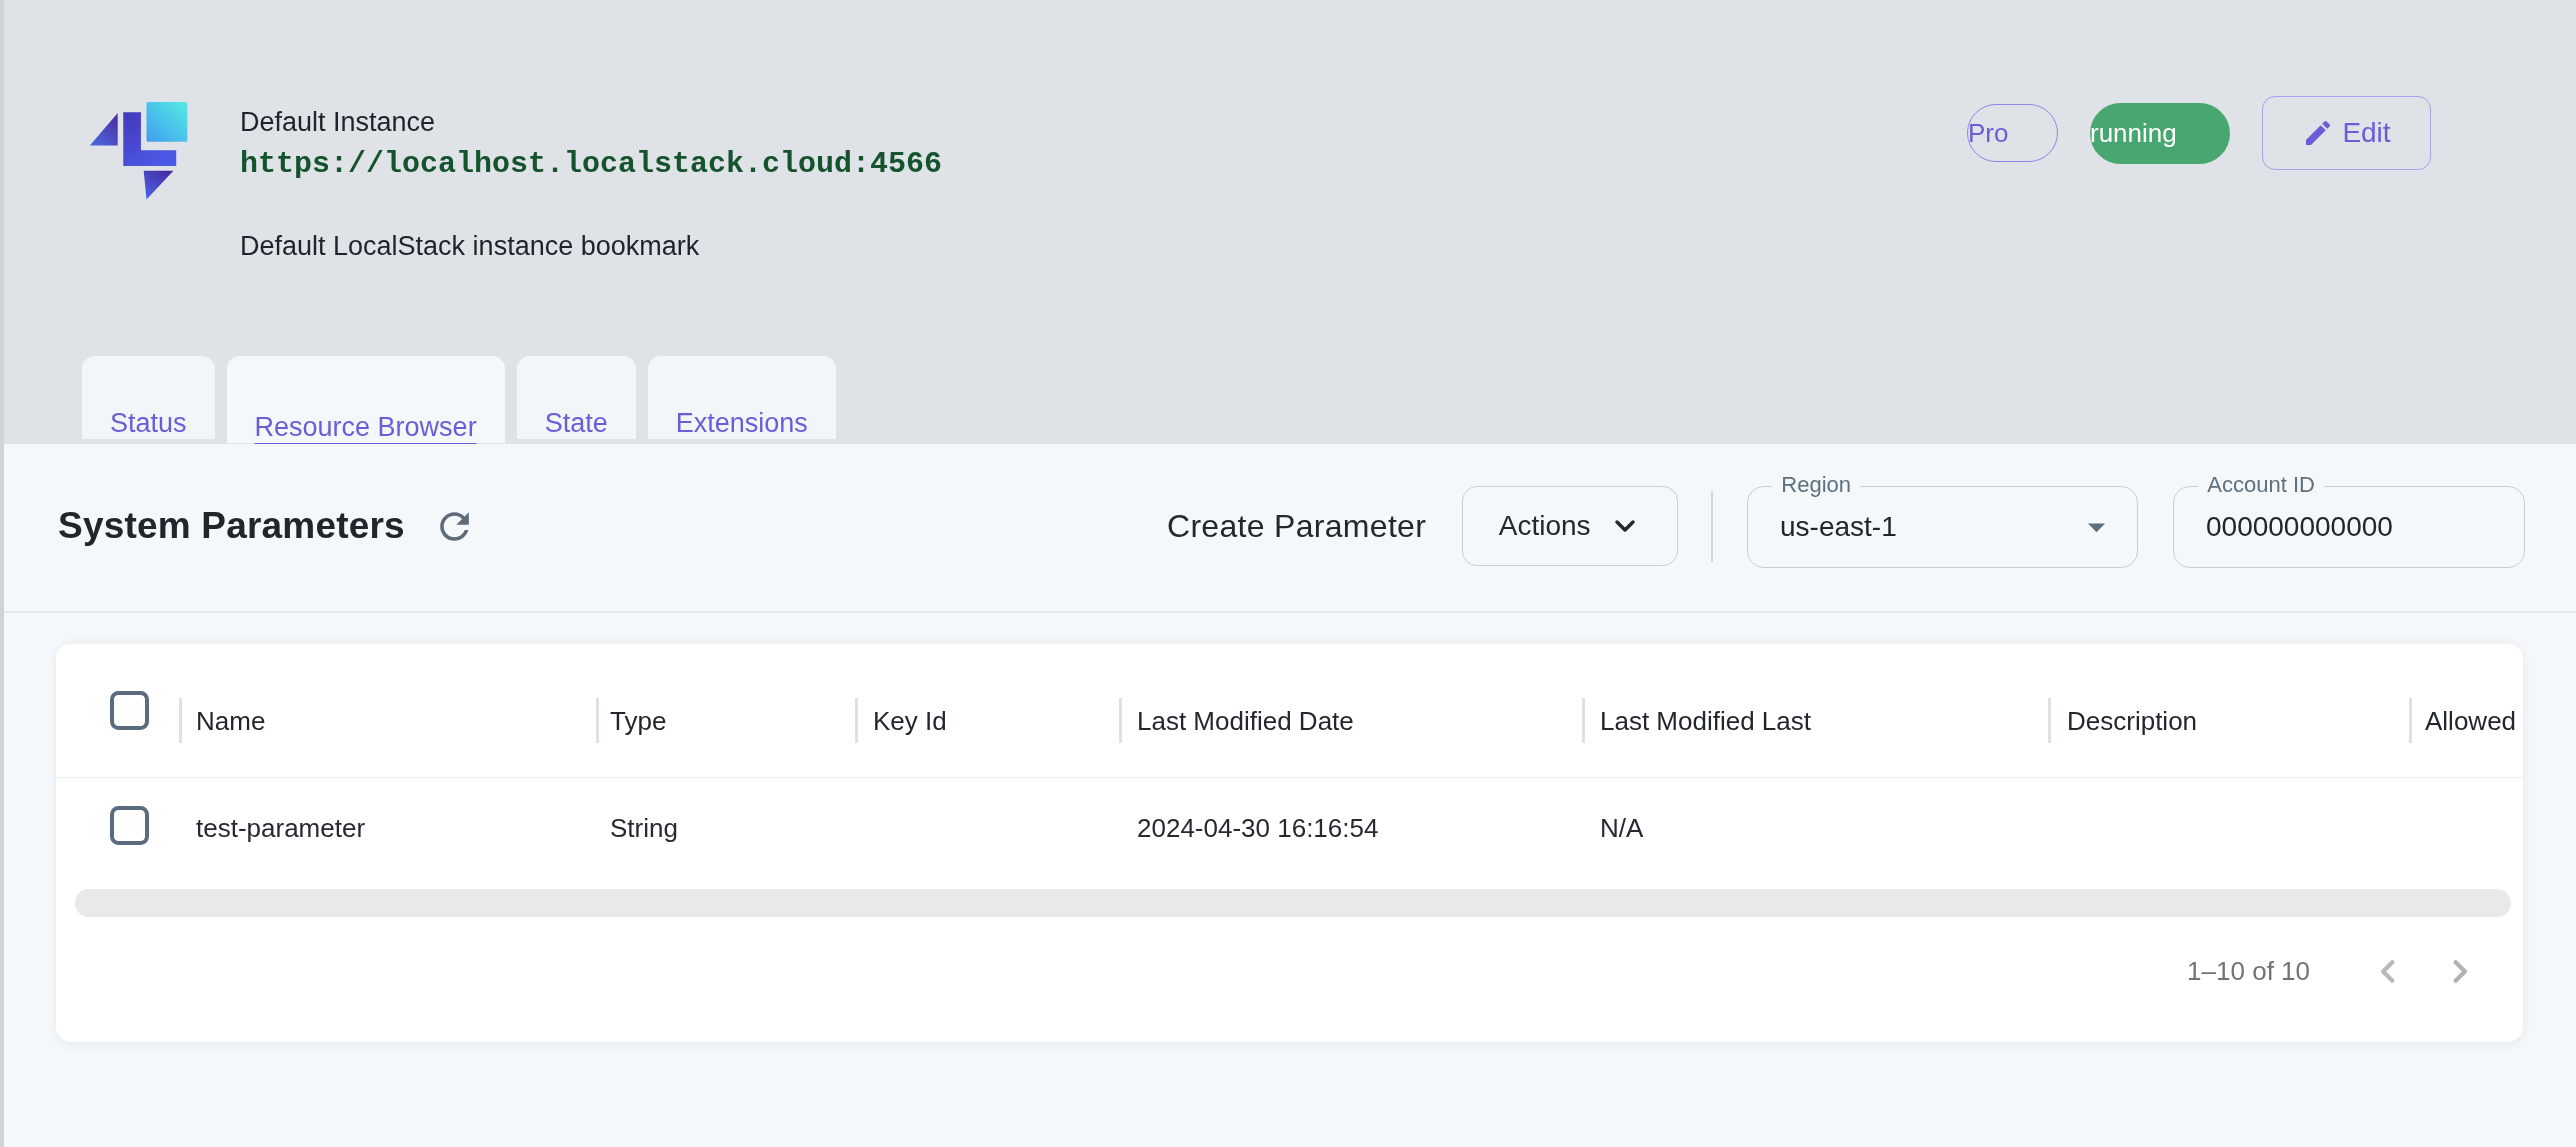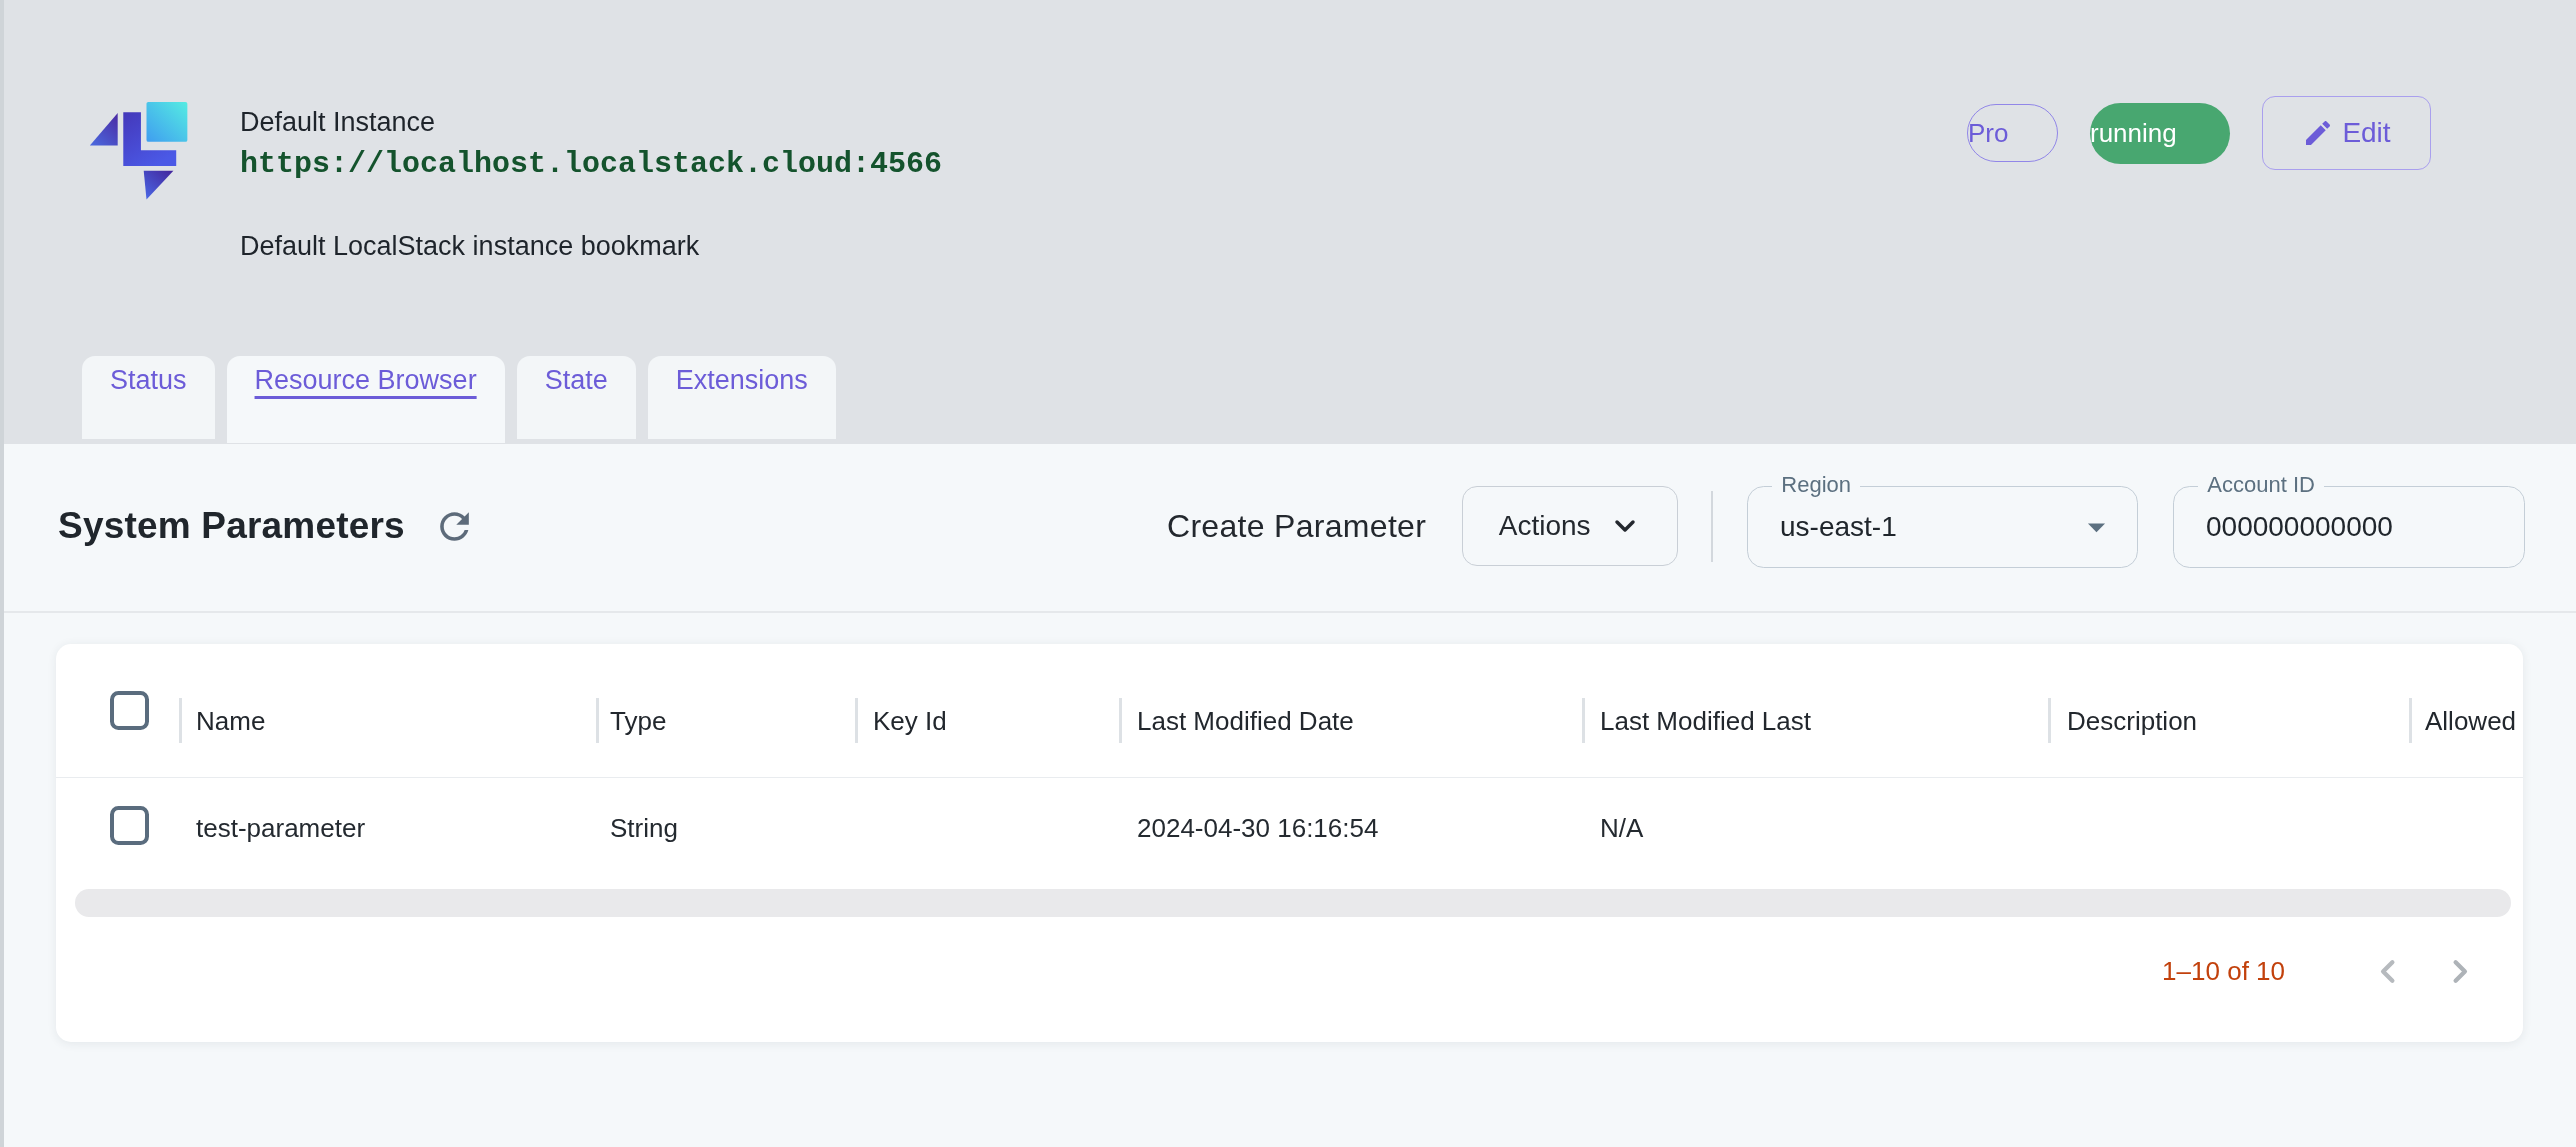--- a/index.html
+++ b/index.html
@@ -22,22 +22,22 @@
 
   .badges { position:absolute; right:145px; top:90px; display:flex; align-items:center; gap:32px; height:86px; }
   .chip { display:flex; align-items:center; justify-content:flex-start; font-size:26px; }
   .chip-pro { width:91px; height:58px; border:1.9px solid #9186e8; border-radius:29px; color:#6c5cd8; }
   .chip-running { width:140px; height:61px; background:#48a770; border-radius:31px; color:#ffffff; }
   .btn-edit { display:flex; align-items:center; justify-content:center; gap:8px; width:169px; height:74px;
               border:1.9px solid #a99fee; border-radius:13px; color:#6c5cd8; font-size:28px; cursor:pointer; background:transparent; }
 
   
   .tabs { position:absolute; left:82px; top:356px; height:87px; display:flex; align-items:flex-start; gap:12px; }
-  .tab { height:83px; background:#f3f6f8; border-radius:13px 13px 0 0; display:flex; align-items:flex-start;
-         padding:9px 28px; font-size:27px; color:#6c5cd8; font-weight:500; cursor:pointer; }
+  .tab { height:83px; background:#f3f6f8; border-radius:13px 13px 0 0; display:flex; align-items:flex-end;
+         padding:0 28px; font-size:27px; color:#6c5cd8; font-weight:500; cursor:pointer; }
   .tab.active { height:87px; background:#f5f8fa; }
   .tab.active .tab-label { text-decoration:underline; text-underline-offset:7.4px; text-decoration-thickness:2.8px; }
 
   
   .panel { position:absolute; left:0; top:444px; width:100%; height:704px; background:#f5f8fa; }
 
   .toolbar-title { position:absolute; left:58px; top:486px; height:80px; display:flex; align-items:center; gap:24px; }
   .toolbar-title h1 { font-size:37px; font-weight:600; color:#20262c; letter-spacing:0.2px; }
   .icon-btn { width:52px; height:52px; display:flex; align-items:center; justify-content:center; cursor:pointer; border-radius:50%; }
 
@@ -71,21 +71,21 @@
   .c-check{left:54px;} .c-name{left:140px;} .c-type{left:554px;} .c-keyid{left:817px;}
   .c-lmd{left:1081px;} .c-lmu{left:1544px;} .c-desc{left:2011px;} .c-allowed{left:2369px;}
   .s1{left:123px;} .s2{left:540px;} .s3{left:799px;} .s4{left:1063px;} .s5{left:1526px;} .s6{left:1992px;} .s7{left:2353px;}
   .checkbox { position:absolute; top:47px; width:39px; height:39px; border:4.7px solid #5a6c7e; border-radius:8.4px; background:#fff; cursor:pointer; }
   .trow .checkbox { top:26px; }
   .link { color:#6f61d9; cursor:pointer; }
 
   .hscrollbar { position:absolute; left:18.6px; top:245px; width:2436px; height:28px; border-radius:14px; background:#e9e9eb; cursor:pointer; }
 
   .pagination { position:absolute; right:28px; top:294px; height:67px; display:flex; align-items:center; }
-  .pagination-label { font-size:26px; color:#c2410c; margin-right:68px; }
+  .pagination-label { font-size:26px; color:#737373; margin-right:43px; }
   .page-btn { width:71px; height:67px; display:flex; align-items:center; justify-content:center; cursor:pointer; }
 </style>
 </head>
 <body>
 
 <div class="window-edge"></div>
 
 <div class="header">
   <svg class="logo" viewBox="0 0 112 128">
     <defs>

